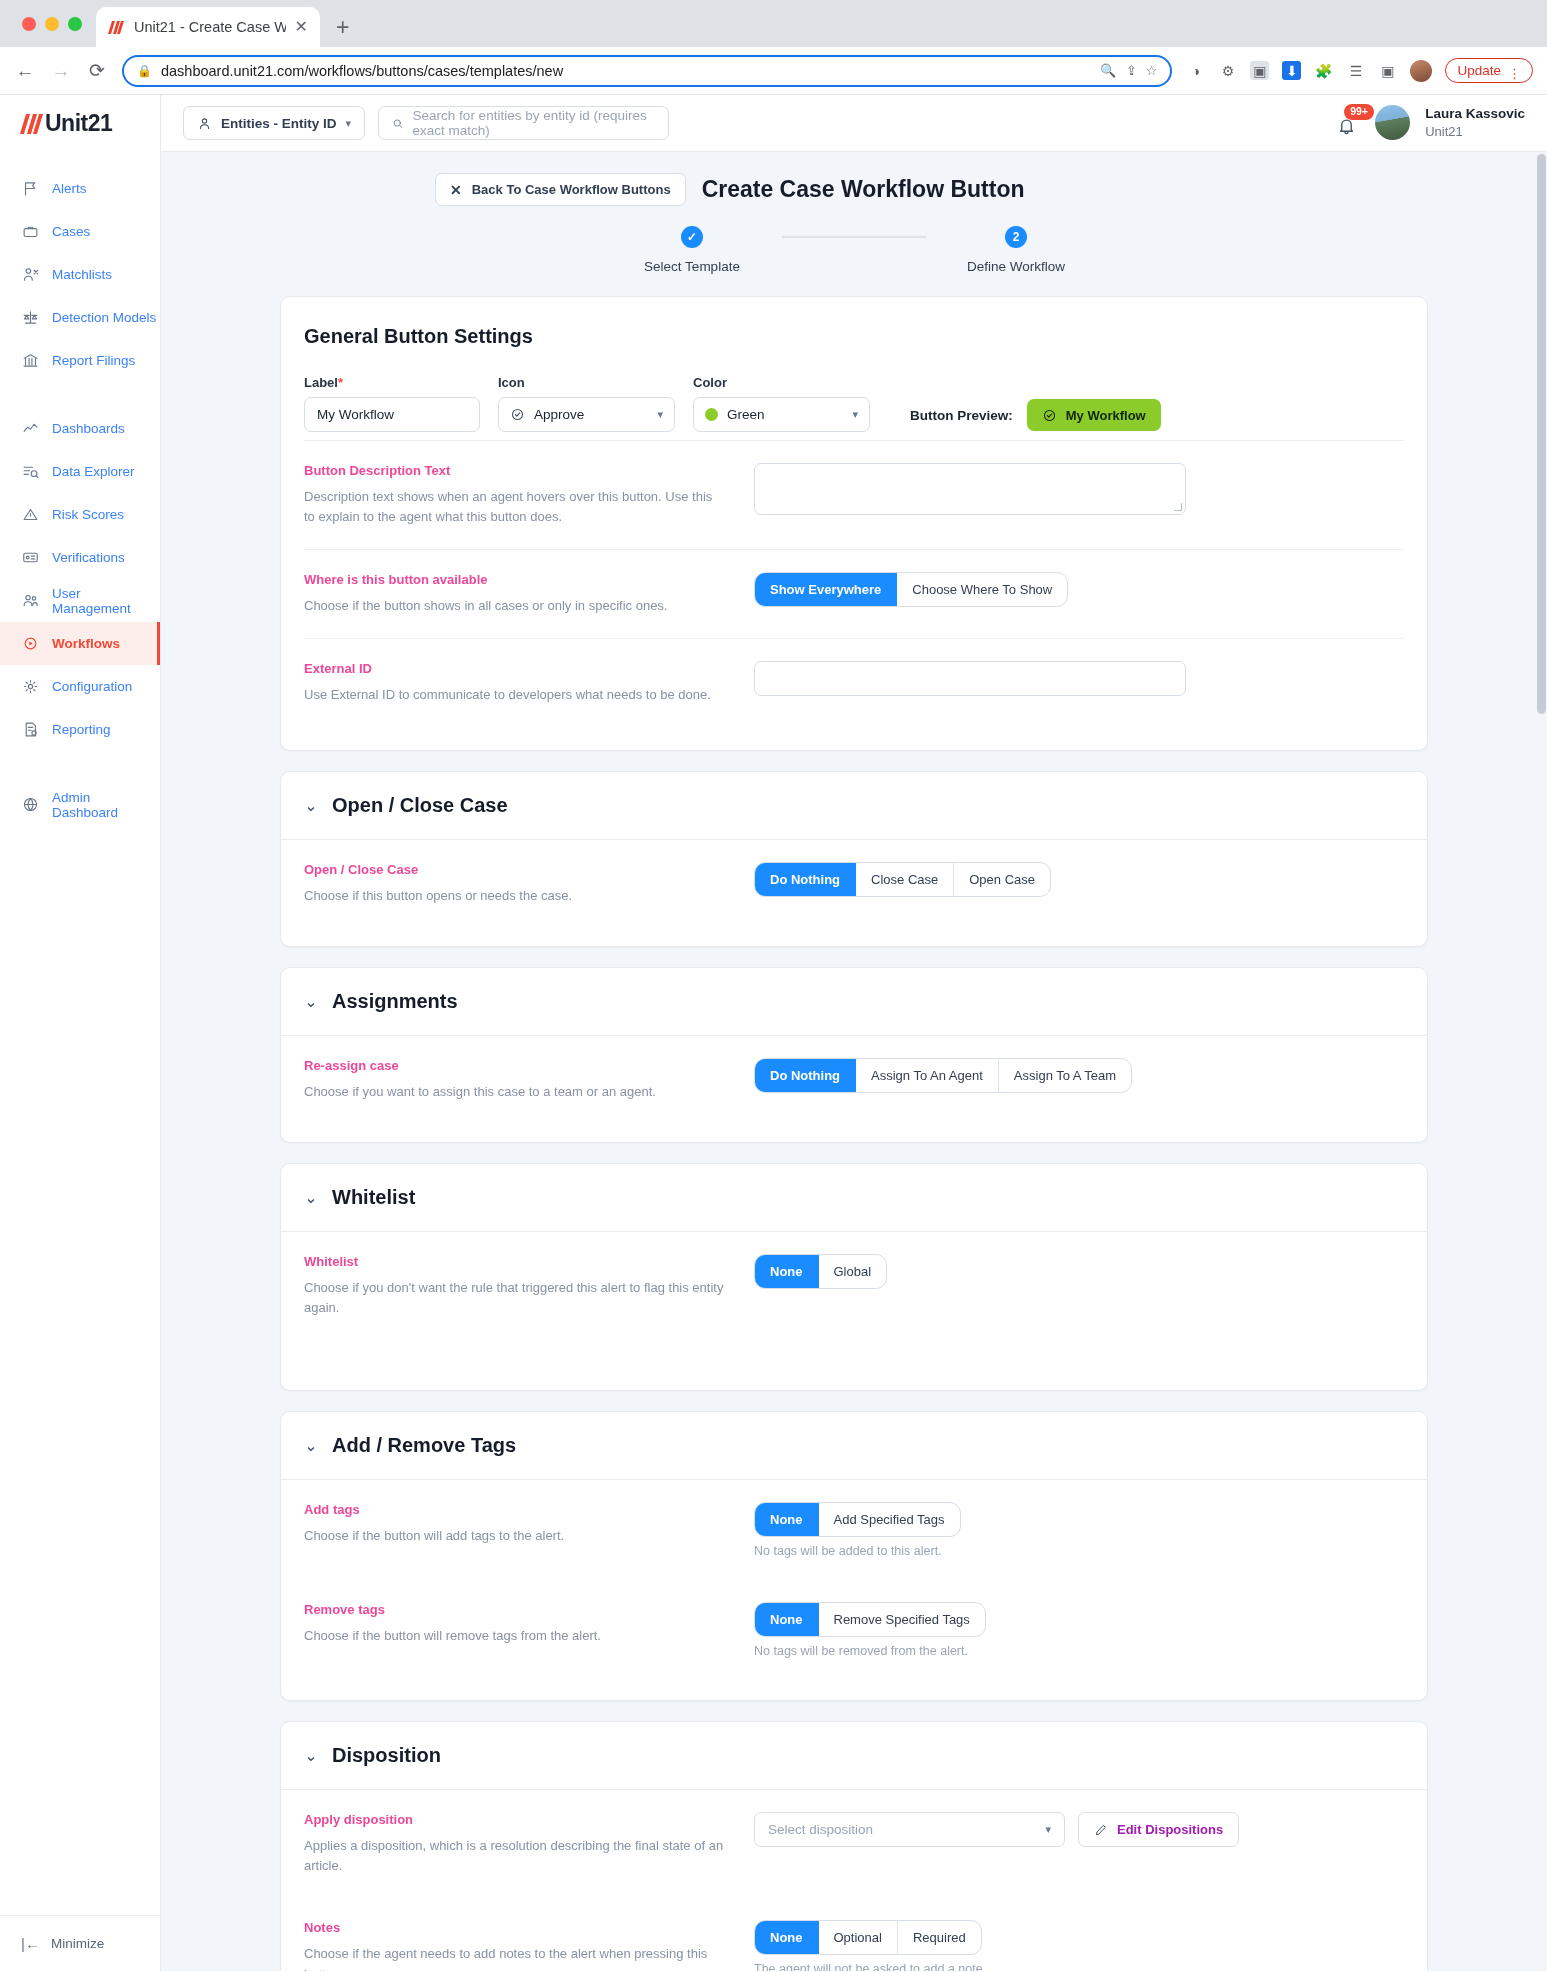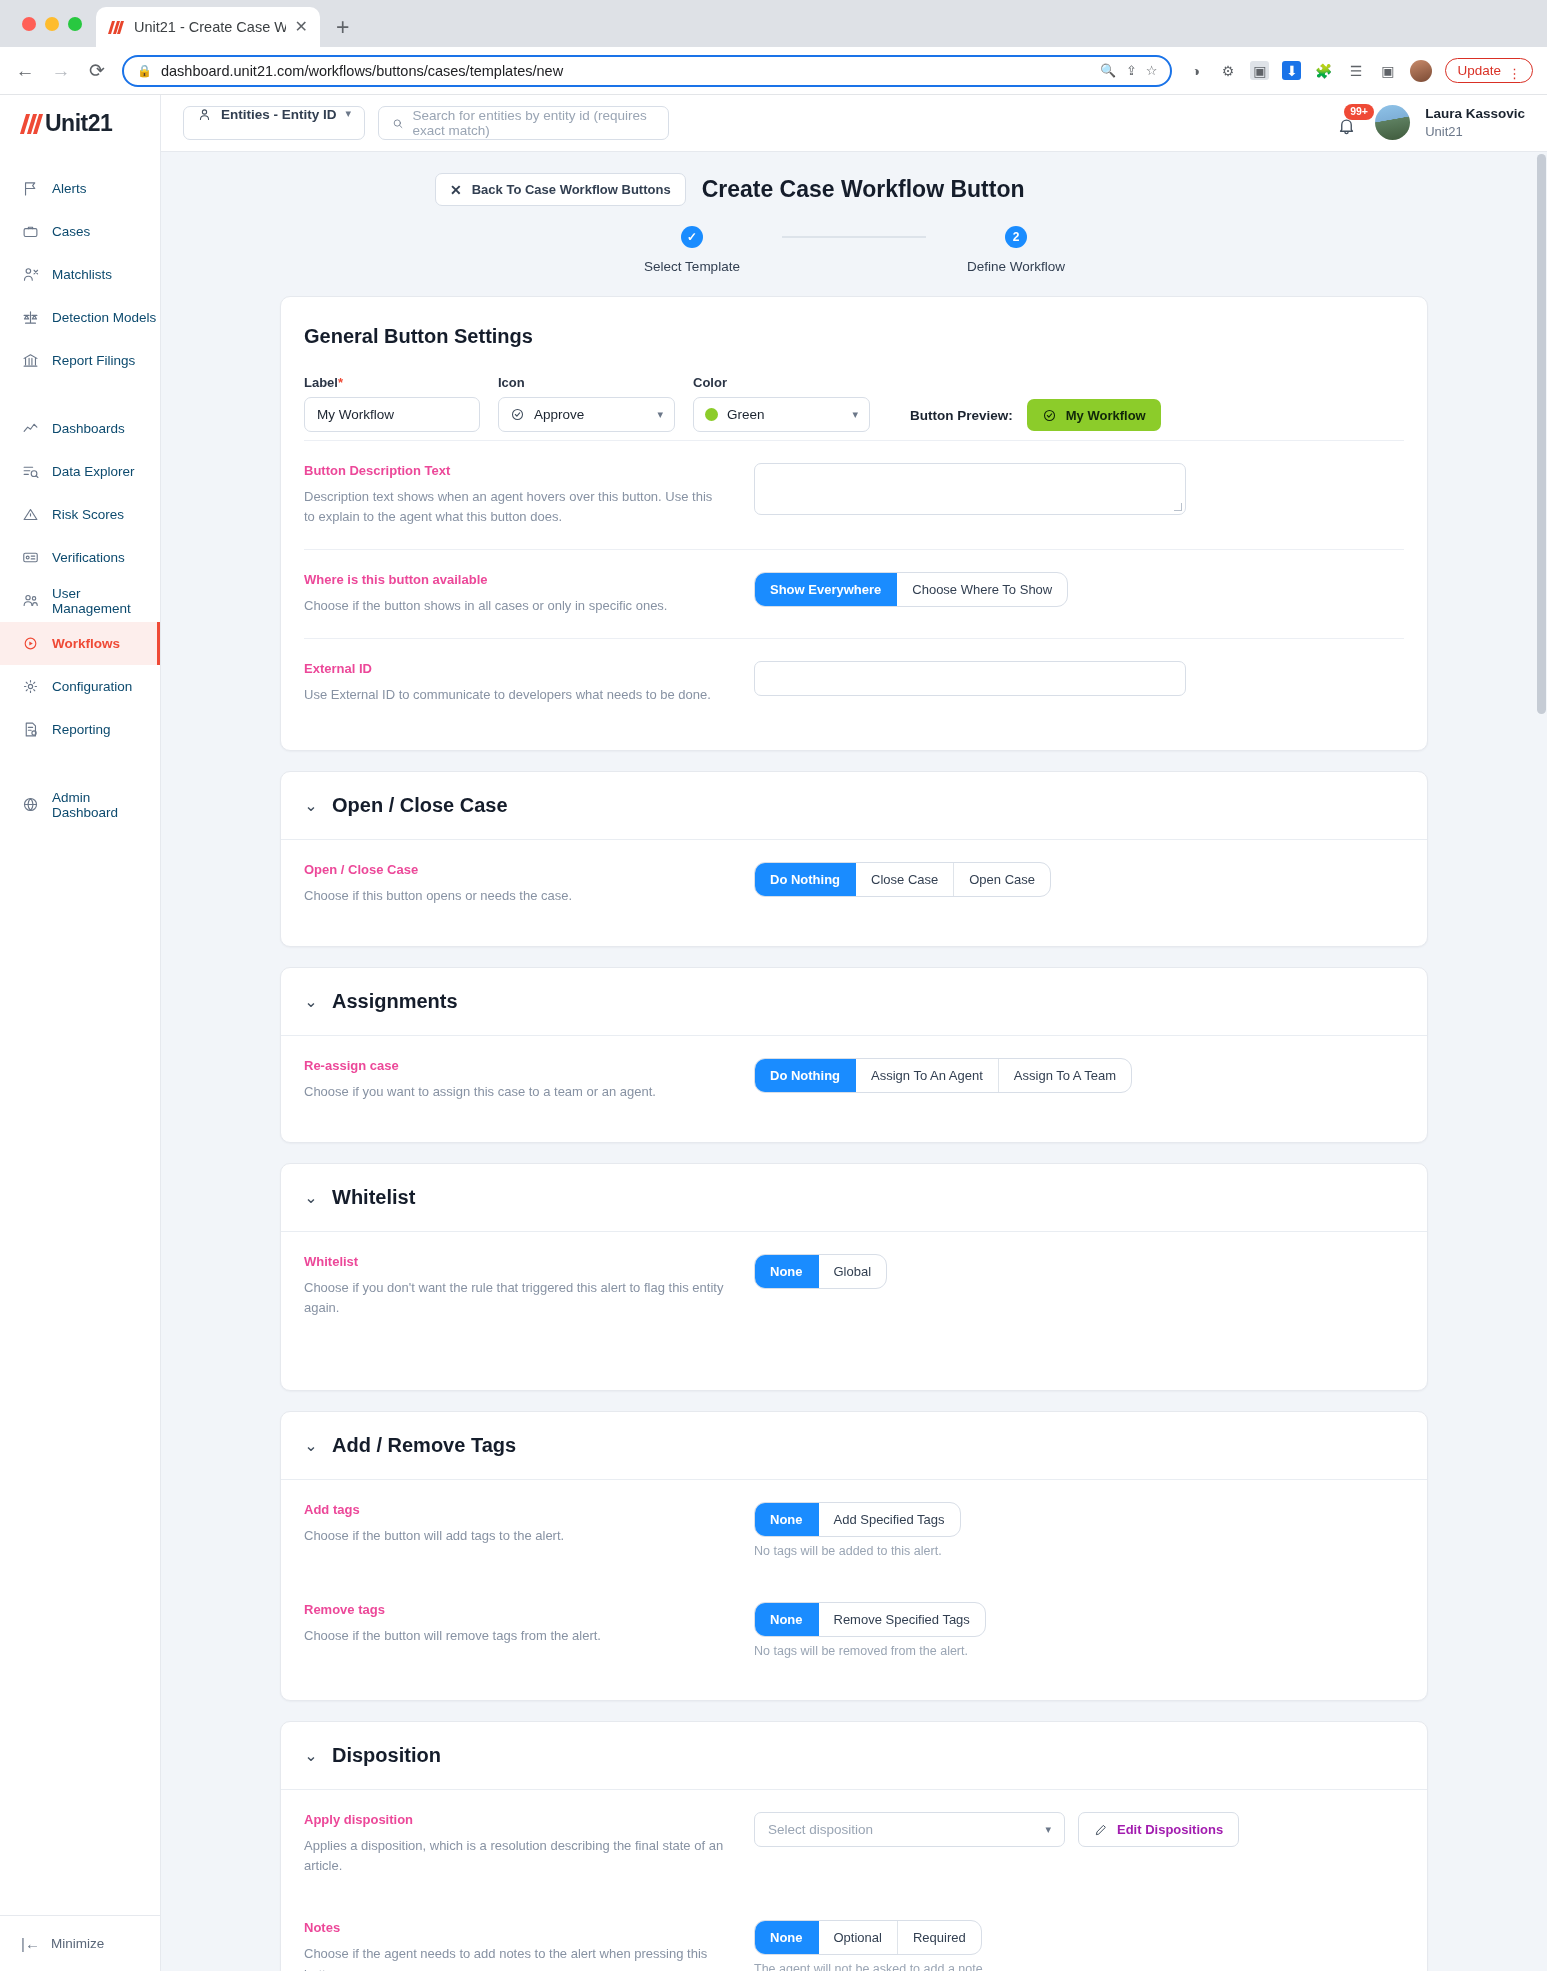--- a/index.html
+++ b/index.html
@@ -61,21 +61,21 @@
     width: 161px; background: #fff; border-right: 1px solid #e6e9ee;
     display: flex; flex-direction: column; flex: 0 0 161px; position: relative;
   }
   .logo-box { height: 57px; display: flex; align-items: center; padding-left: 23px; gap: 5px; }
   .logo-slashes { display: flex; gap: 2.5px; }
   .logo-slashes i { display:block; width: 4px; height: 20px; background: #ef4a36; transform: skewX(-17deg); }
   .logo-text { font-size: 23px; font-weight: 700; color: #1b2430; letter-spacing: -0.5px; }
   .nav { padding-top: 15px; }
   .nav-item {
     display: flex; align-items: center; gap: 13px; height: 43px;
-    padding-left: 21px; font-size: 13.5px; color: #0c4a6e; cursor: pointer; position: relative;
+    padding-left: 21px; font-size: 13.5px; color: #3b82f6; cursor: pointer; position: relative;
   }
   .nav-item .ico { width: 18px; height: 18px; flex: 0 0 18px; display: flex; align-items: center; justify-content: center; }
   .nav-item .ico svg { width: 17px; height: 17px; stroke: #6b7789; fill: none; stroke-width: 1.6; }
   .nav-item.active { background: #fdeeec; color: #ef4a36; font-weight: 600; }
   .nav-item.active .ico svg { stroke: #ef4a36; }
   .nav-item.active::after { content:""; position:absolute; right:0; top:0; bottom:0; width:3px; background:#ef4a36; }
   .nav-gap { height: 25px; }
   .nav-gap-lg { height: 32px; }
   .sidebar-foot {
     position: absolute; bottom: 0; left: 0; right: 0; height: 56px;
@@ -84,21 +84,21 @@
   }
 
   
   .main { flex: 1; display: flex; flex-direction: column; background: #f2f5f9; min-width: 0; }
   .topbar {
     height: 57px; background: #fff; border-bottom: 1px solid #e6e9ee;
     display: flex; align-items: center; padding: 0 22px; gap: 13px; flex: 0 0 57px;
   }
   .entity-select {
     height: 34px; border: 1px solid #d8dee7; border-radius: 7px; display: flex;
-    gap: 9px; padding: 0 13px; font-size: 13.5px; color: #2b3banz; color:#323f51;
+    align-items: center; gap: 9px; padding: 0 13px; font-size: 13.5px; color: #2b3banz; color:#323f51;
     font-weight: 600; cursor: pointer; background: #fff;
   }
   .entity-select .chev { color: #6b7789; font-size: 11px; font-weight: 400; }
   .search-box {
     width: 291px; height: 34px; border: 1px solid #d8dee7; border-radius: 7px;
     display: flex; align-items: center; gap: 9px; padding: 0 13px; background: #fff; cursor: text;
   }
   .search-box .ph { font-size: 13.5px; color: #9aa5b4; }
   .topbar-right { margin-left: auto; display: flex; align-items: center; gap: 15px; }
   .bell-wrap { position: relative; width: 24px; height: 26px; cursor: pointer; }

